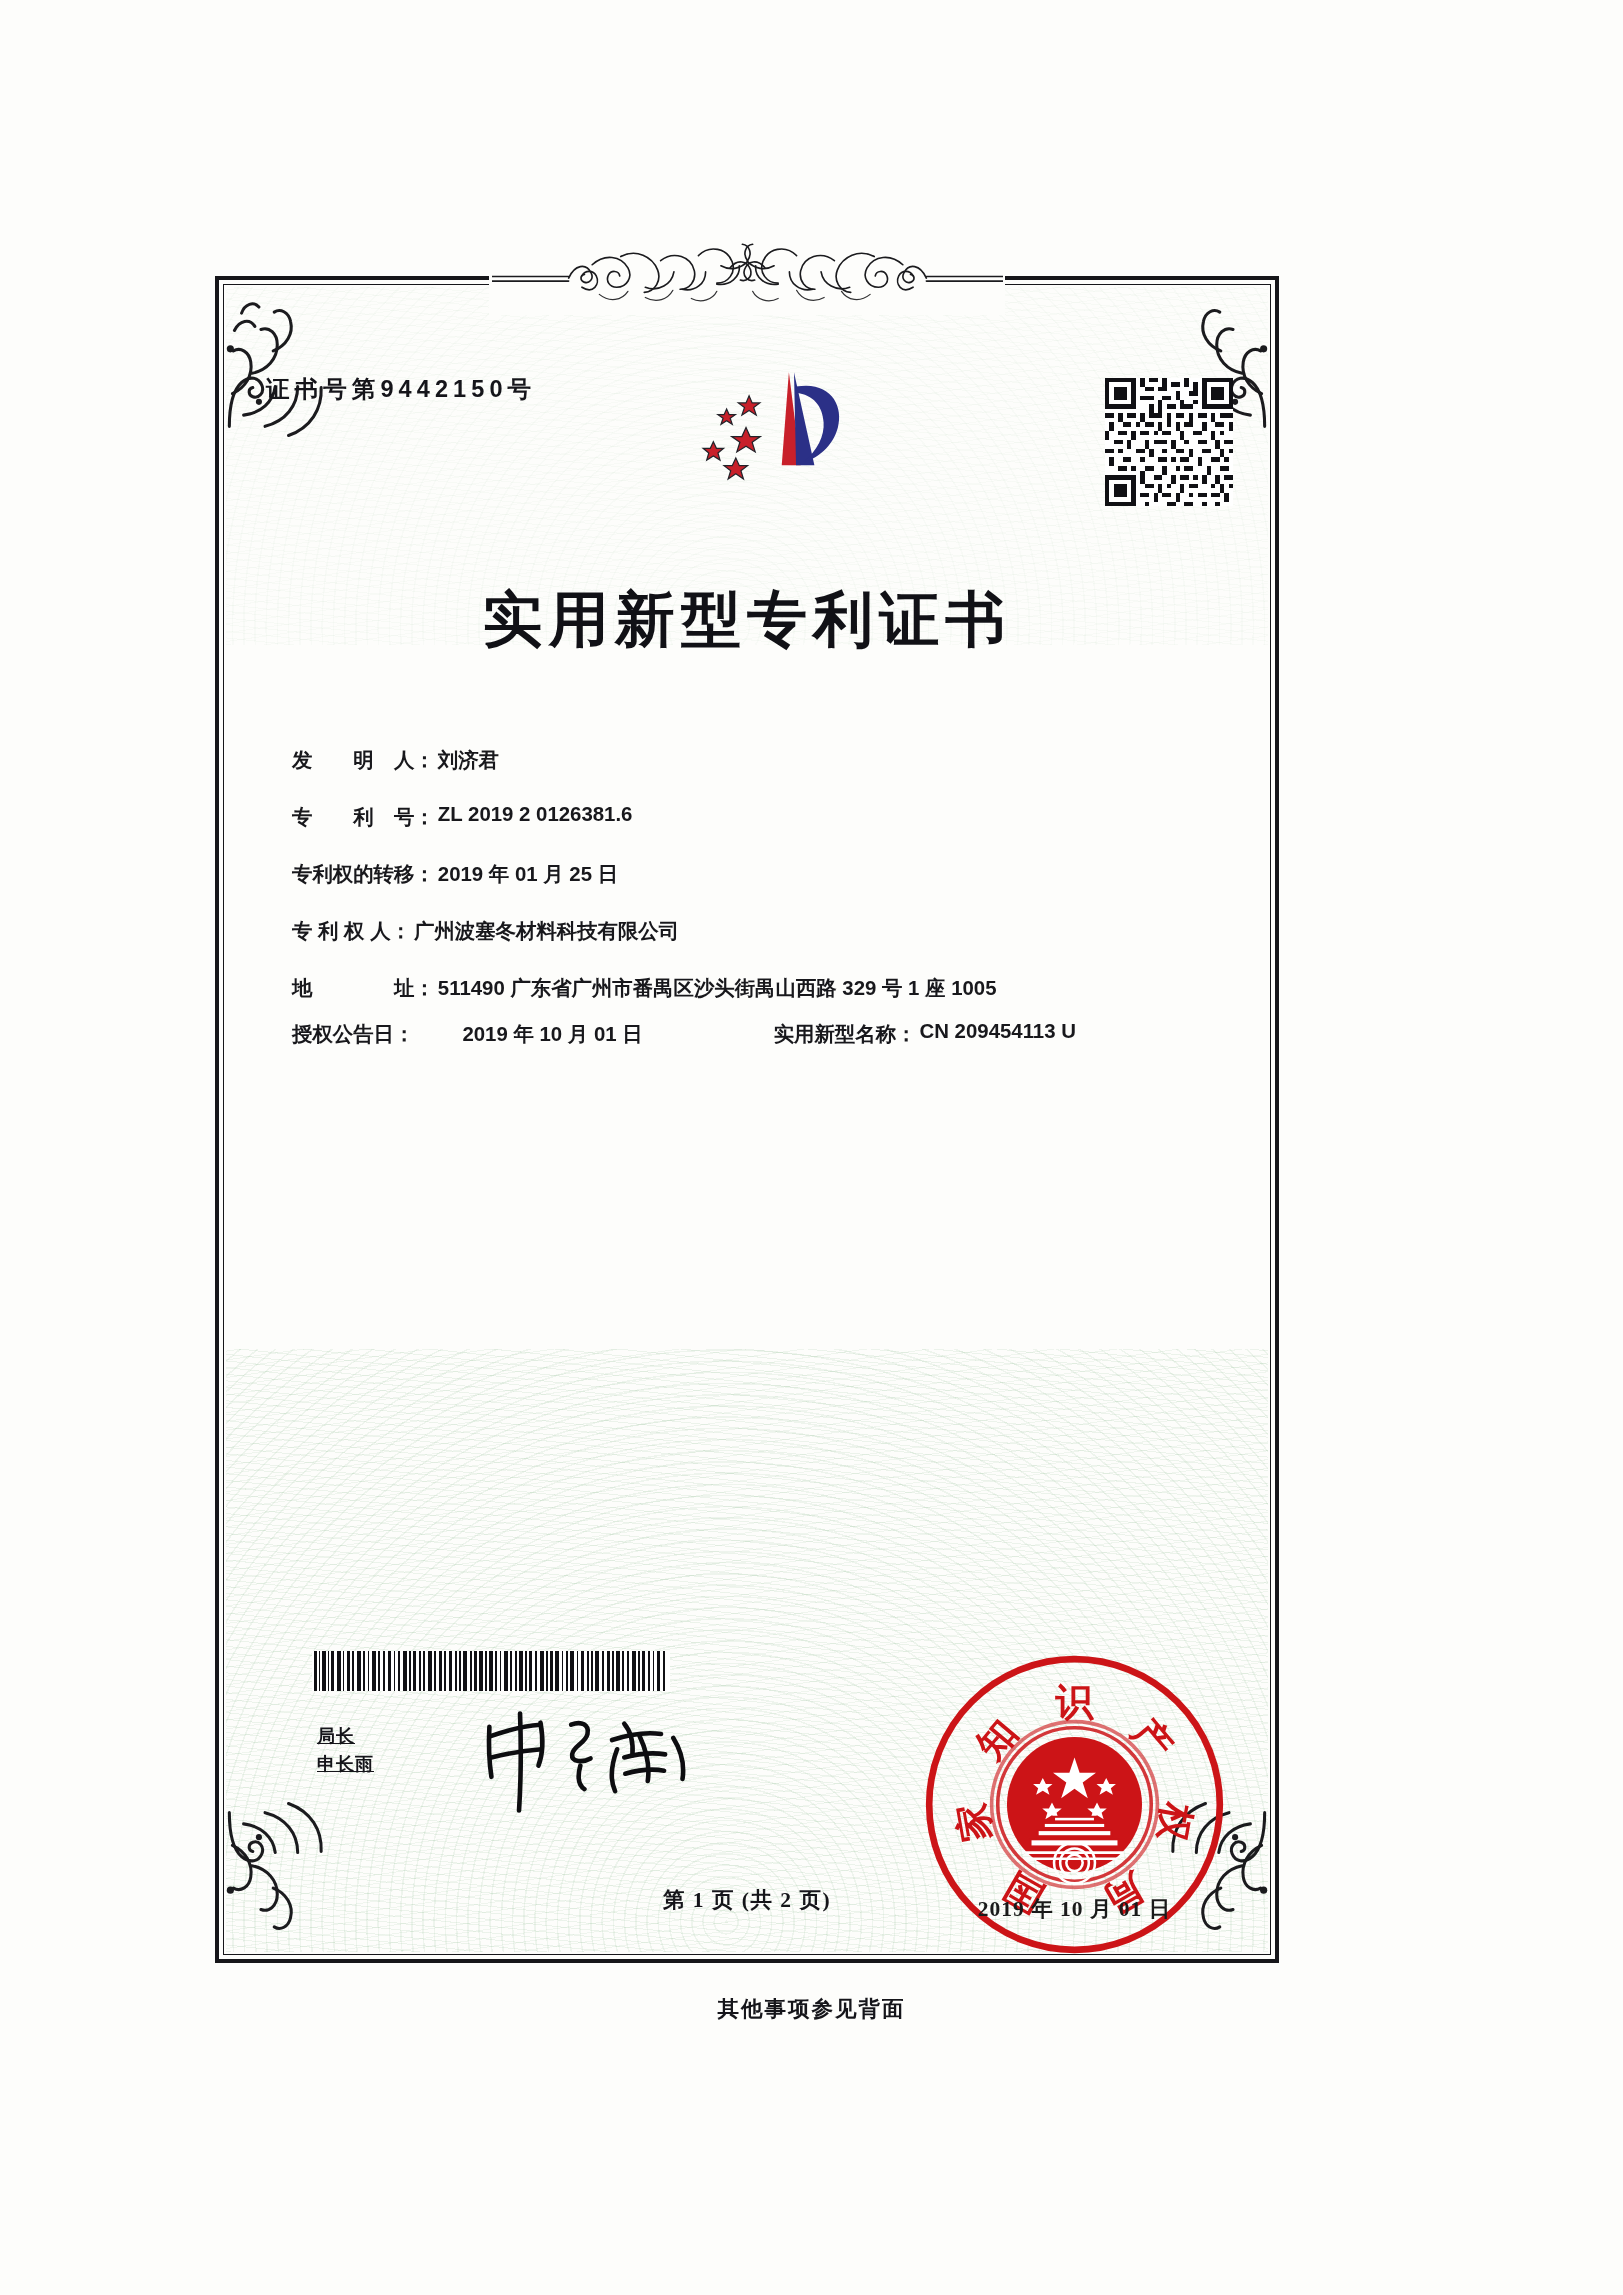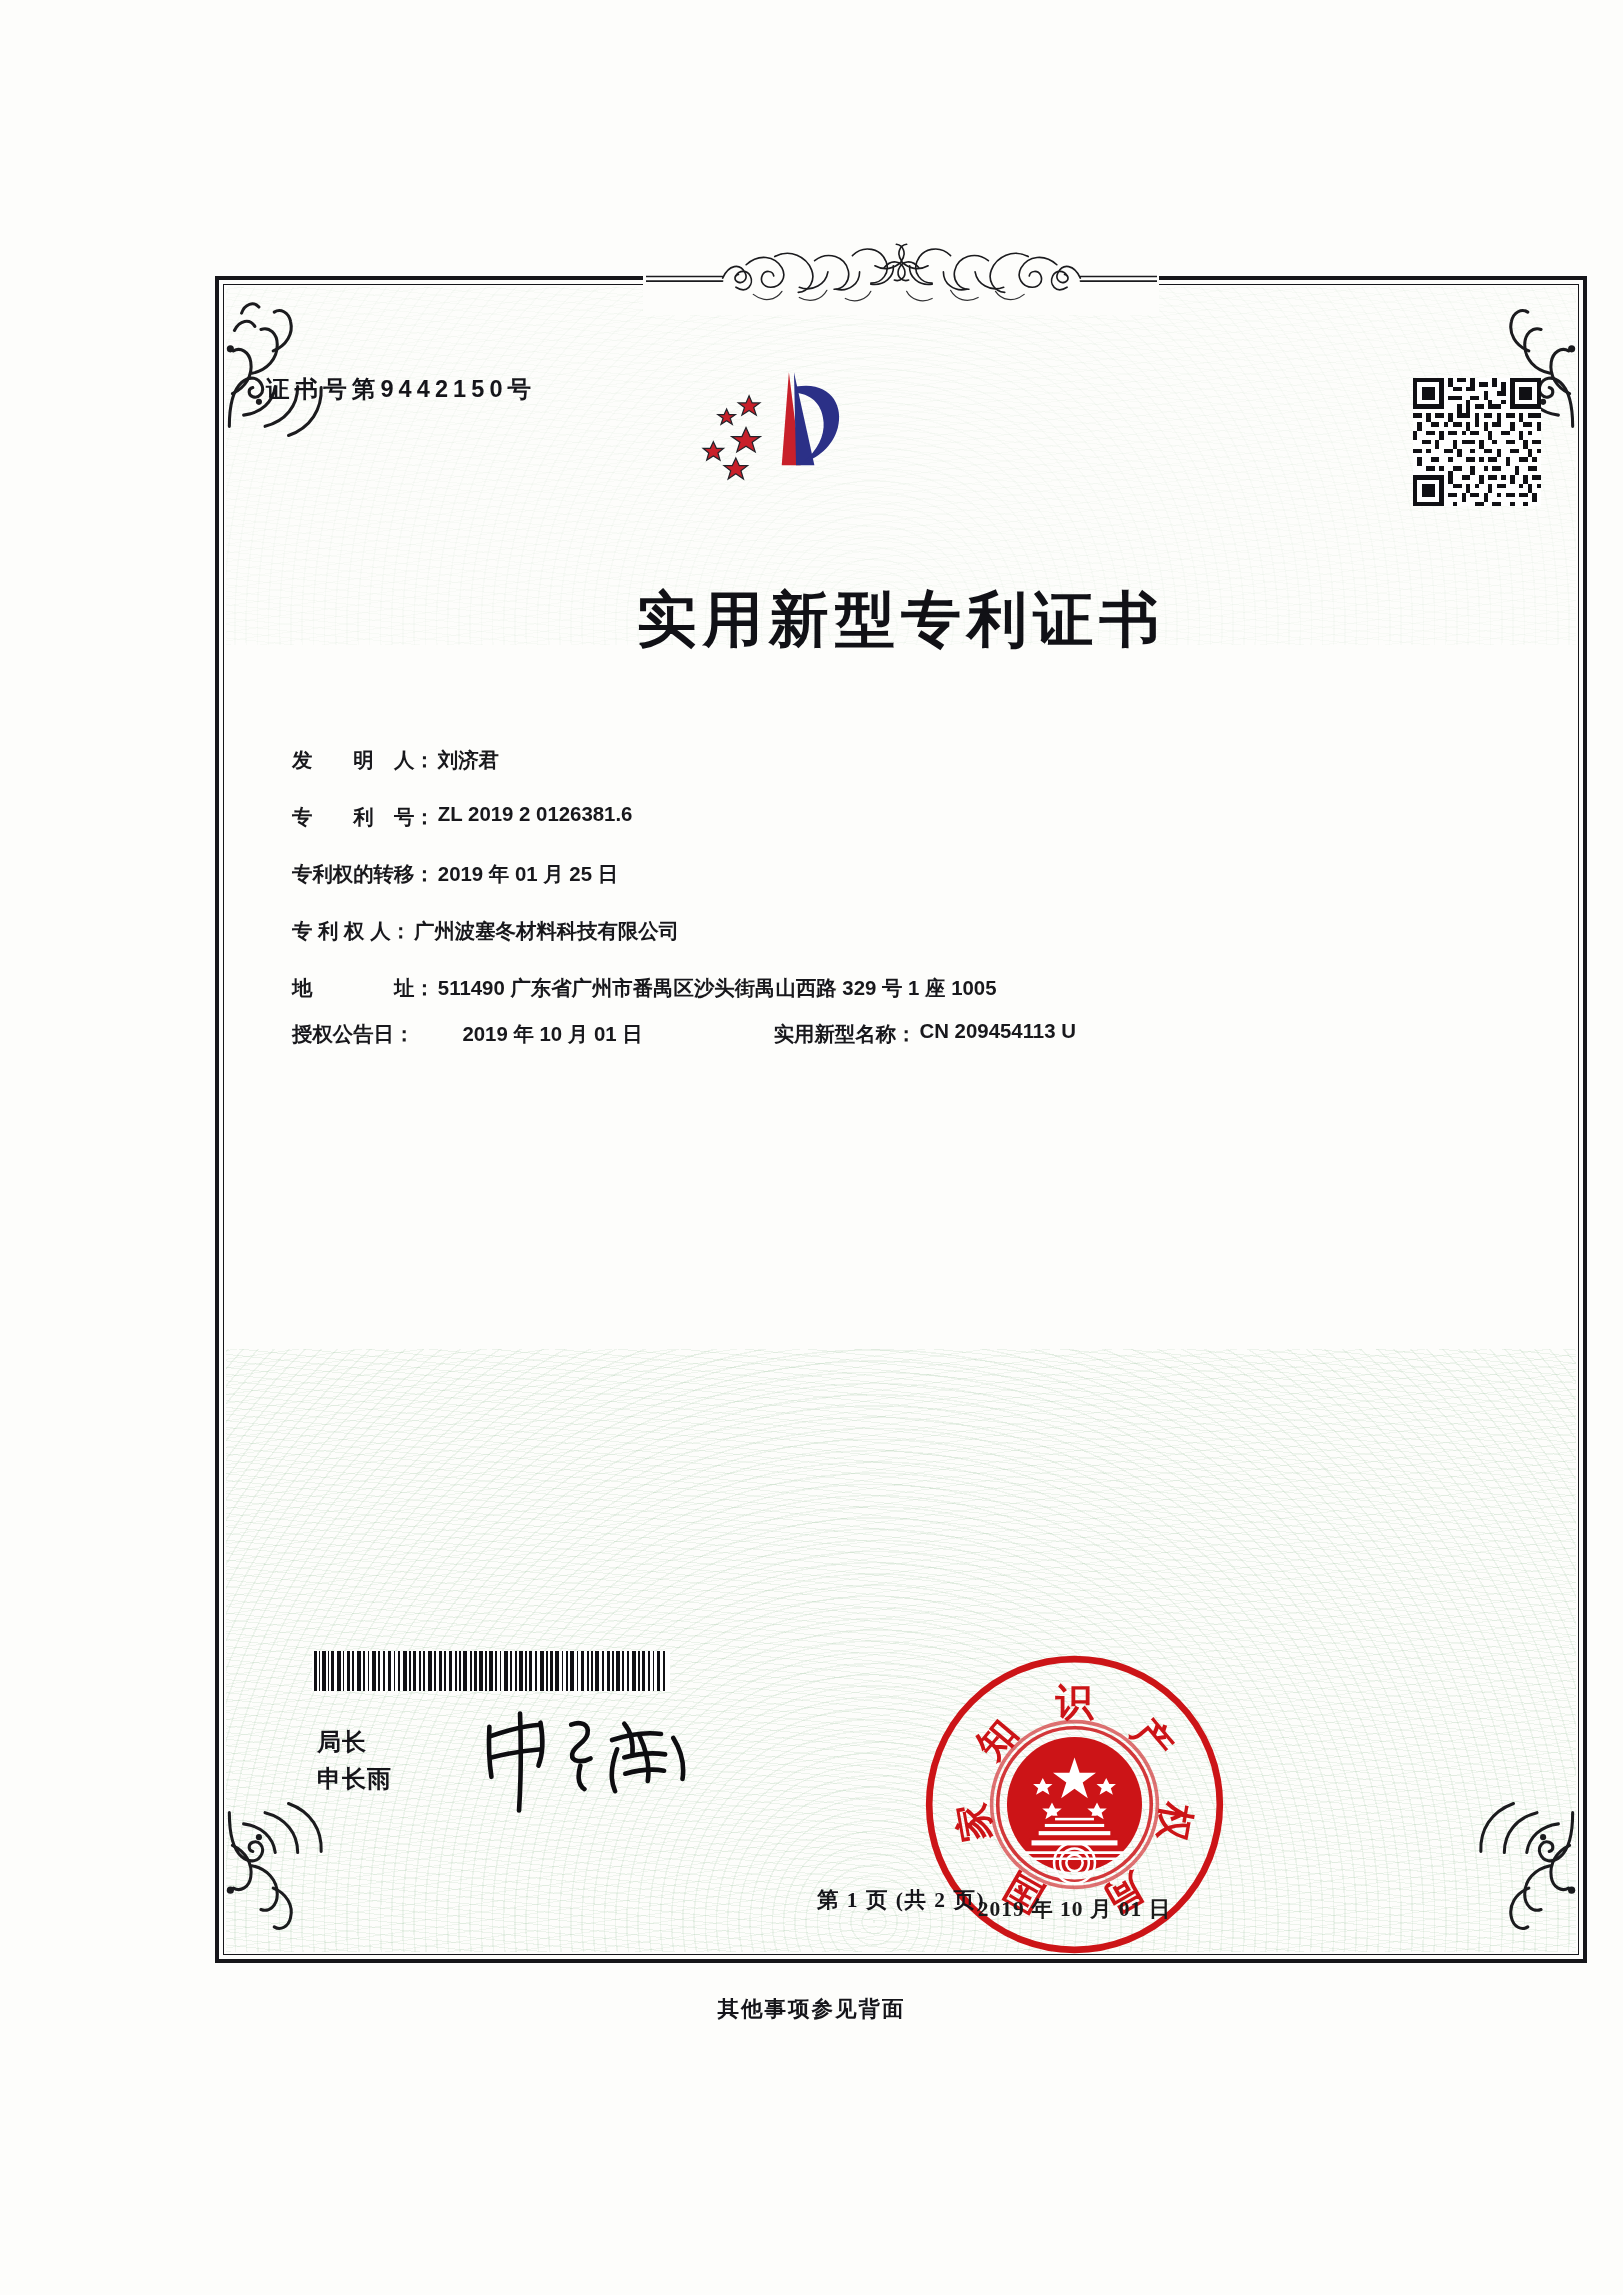--- a/index.html
+++ b/index.html
@@ -10,21 +10,21 @@
     -webkit-font-smoothing:antialiased;
     position:relative;
     overflow:hidden;
   }
   .page{position:absolute;inset:0;background:#fdfdfb;}
 
   
   .cert{
     position:absolute;
     left:215px;top:276px;
-    width:1372px;height:1687px;
+    width:1064px;height:1687px;
   }
   .frame-outer{
     position:absolute;inset:0;
     border:4.6px solid #16161a;
   }
   .frame-inner{
     position:absolute;left:8.2px;top:8.2px;right:8.2px;bottom:8.2px;
     border:1.5px solid #16161a;
   }
   
@@ -104,22 +104,23 @@
     color:#17171b;
     text-align:justify;
   }
   .legal p{margin:0 0 5.1px 0;text-indent:43px;}
 
   
   .barcode{position:absolute;left:97px;top:1375px;width:358px;height:40px;}
   .sign-block{
     position:absolute;left:102px;top:1447px;
     font-family:"Liberation Sans","DejaVu Sans",sans-serif;
-    font-weight:700;font-size:24px;line-height:1.55;color:#15151a;
+    font-weight:700;font-size:18px;line-height:1.55;color:#15151a;
     letter-spacing:1px;
+    text-decoration:underline;
   }
   .signature{
     position:absolute;left:256px;top:1426px;width:235px;height:118px;
   }
 
   
   .seal{position:absolute;left:706px;top:1375px;width:307px;height:307px;}
   .seal-date{
     position:absolute;left:706px;top:1618px;width:307px;
     text-align:center;

